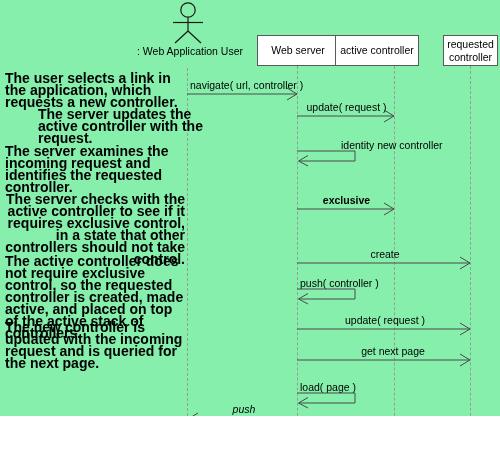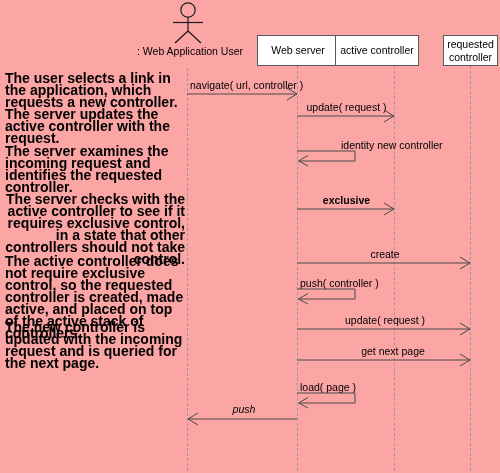--- a/index.html
+++ b/index.html
@@ -8,22 +8,22 @@
     padding: 0;
     background: #ffffff;
   }
   body {
     font-family: "Liberation Sans", sans-serif;
     color: #000000;
   }
   #diagram {
     position: relative;
     width: 500px;
-    height: 473px;
-    background: #fca5a5;
+    height: 416px;
+    background: #86efac;
     overflow: hidden;
   }
 
   
   .actor {
     position: absolute;
     left: 160px;
     top: 2px;
     width: 56px;
     height: 42px;
@@ -114,21 +114,21 @@
   <div class="lifebox" style="left:443px; top:35px; width:55px; height:31px;">
     <span>requested controller</span>
   </div>
 
   <div class="lifeline" style="left:187px; top:68px; height:403px;"></div>
   <div class="lifeline" style="left:297px; top:66px; height:405px;"></div>
   <div class="lifeline" style="left:394px; top:66px; height:405px;"></div>
   <div class="lifeline" style="left:470px; top:66px; height:405px;"></div>
 
   <div class="note" style="top:72px;">The user selects a link in the application, which requests a new controller.</div>
-  <div class="note" style="top:108px;">The server updates the active controller with the request.</div>
+  <div class="note" style="top:108px;margin-left:33px;">The server updates the active controller with the request.</div>
   <div class="note" style="top:145px;">The server examines the incoming request and identifies the requested controller.</div>
   <div class="note" style="top:193px;text-align:right;">The server checks with the active controller to see if it requires exclusive control, in a state that other controllers should not take control.</div>
   <div class="note" style="top:255px;">The active controller does not require exclusive control, so the requested controller is created, made active, and placed on top of the active stack of controllers.</div>
   <div class="note" style="top:321px;">The new controller is updated with the incoming request and is queried for the next page.</div>
 
   <div class="msg-label" style="left:190px; top:79px; width:110px;">navigate( url, controller )</div>
   <svg class="arrow-svg" style="left:187px; top:86px; width:112px; height:16px;">
     <line x1="0" y1="8" x2="110" y2="8" stroke="#4a4a4a" stroke-width="1"></line>
     <polyline points="100,2 110,8 100,14" fill="none" stroke="#4a4a4a" stroke-width="1"></polyline>
   </svg>

